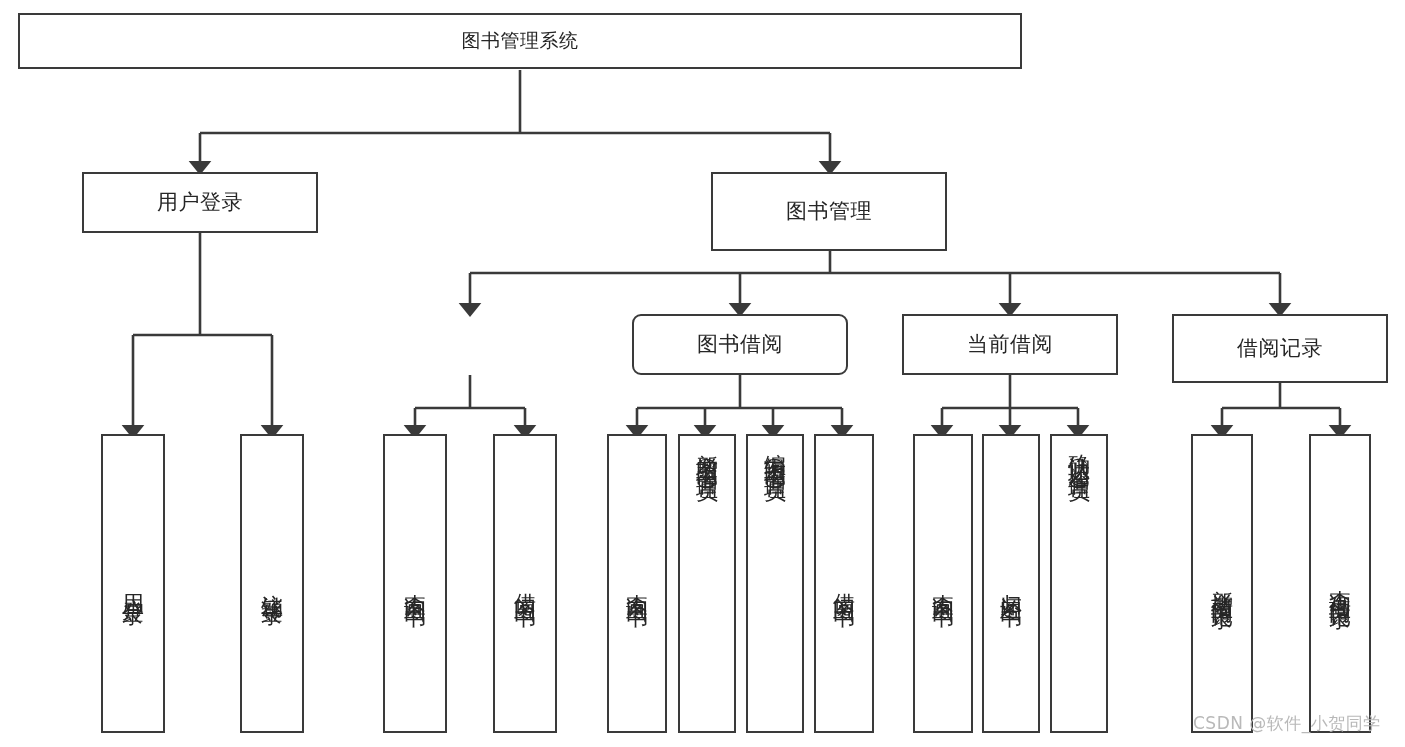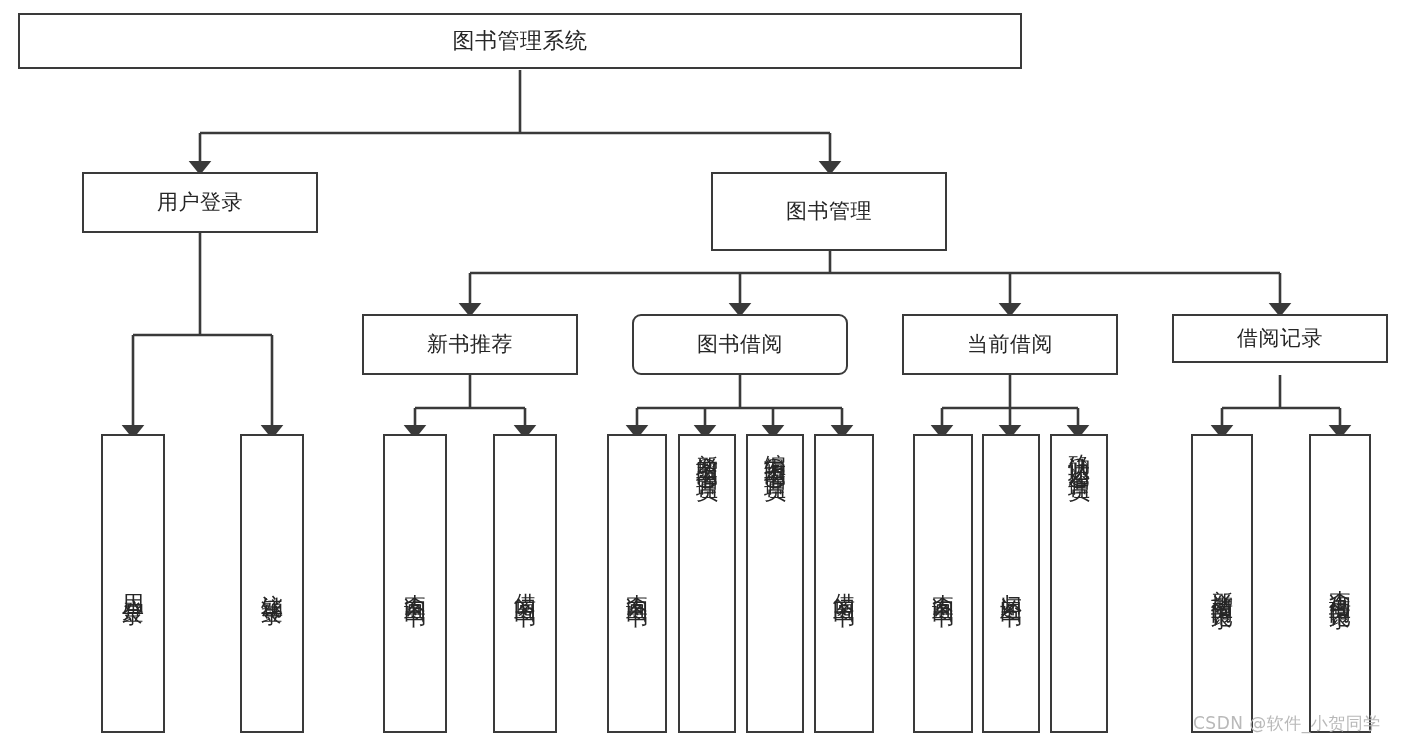--- a/index.html
+++ b/index.html
@@ -42,21 +42,21 @@
     display: block;
     line-height: 1.12;
     white-space: pre;
     letter-spacing: 0.5px;
   }
   
   .node.h .lbl {
     font-size: 21px;
   }
   .node.root .lbl {
-    font-size: 22px;
+    font-size: 19px;
   }
   
   .node.v {
     align-items: flex-start;
     justify-content: center;
     padding-top: 0px;
   }
   .node.v .lbl {
     writing-mode: vertical-rl;
     text-orientation: upright;
@@ -138,30 +138,27 @@
     <span class="lbl">图书管理系统</span>
   </div>
 
   <div class="node h" style="left:82px; top:172px; width:236px; height:61px;">
     <span class="lbl">用户登录</span>
   </div>
   <div class="node h" style="left:711px; top:172px; width:236px; height:79px;">
     <span class="lbl">图书管理</span>
   </div>
 
-  <div class="node h" style="left:362px; top:314px; width:216px; height:61px;">
-    <span class="lbl">新书推荐</span>
-  </div>
   <div class="node h" style="left:632px; top:314px; width:216px; height:61px;border-radius:9px;">
     <span class="lbl">图书借阅</span>
   </div>
   <div class="node h" style="left:902px; top:314px; width:216px; height:61px;">
     <span class="lbl">当前借阅</span>
   </div>
-  <div class="node h" style="left:1172px; top:314px; width:216px; height:49px;">
+  <div class="node h" style="left:1172px; top:314px; width:216px; height:69px;">
     <span class="lbl">借阅记录</span>
   </div>
 
   <div class="node v center" style="left:101px; top:434px; width:64px; height:299px;">
     <span class="lbl">用户登录</span>
   </div>
   <div class="node v center" style="left:240px; top:434px; width:64px; height:299px;">
     <span class="lbl">注销登录</span>
   </div>
 

